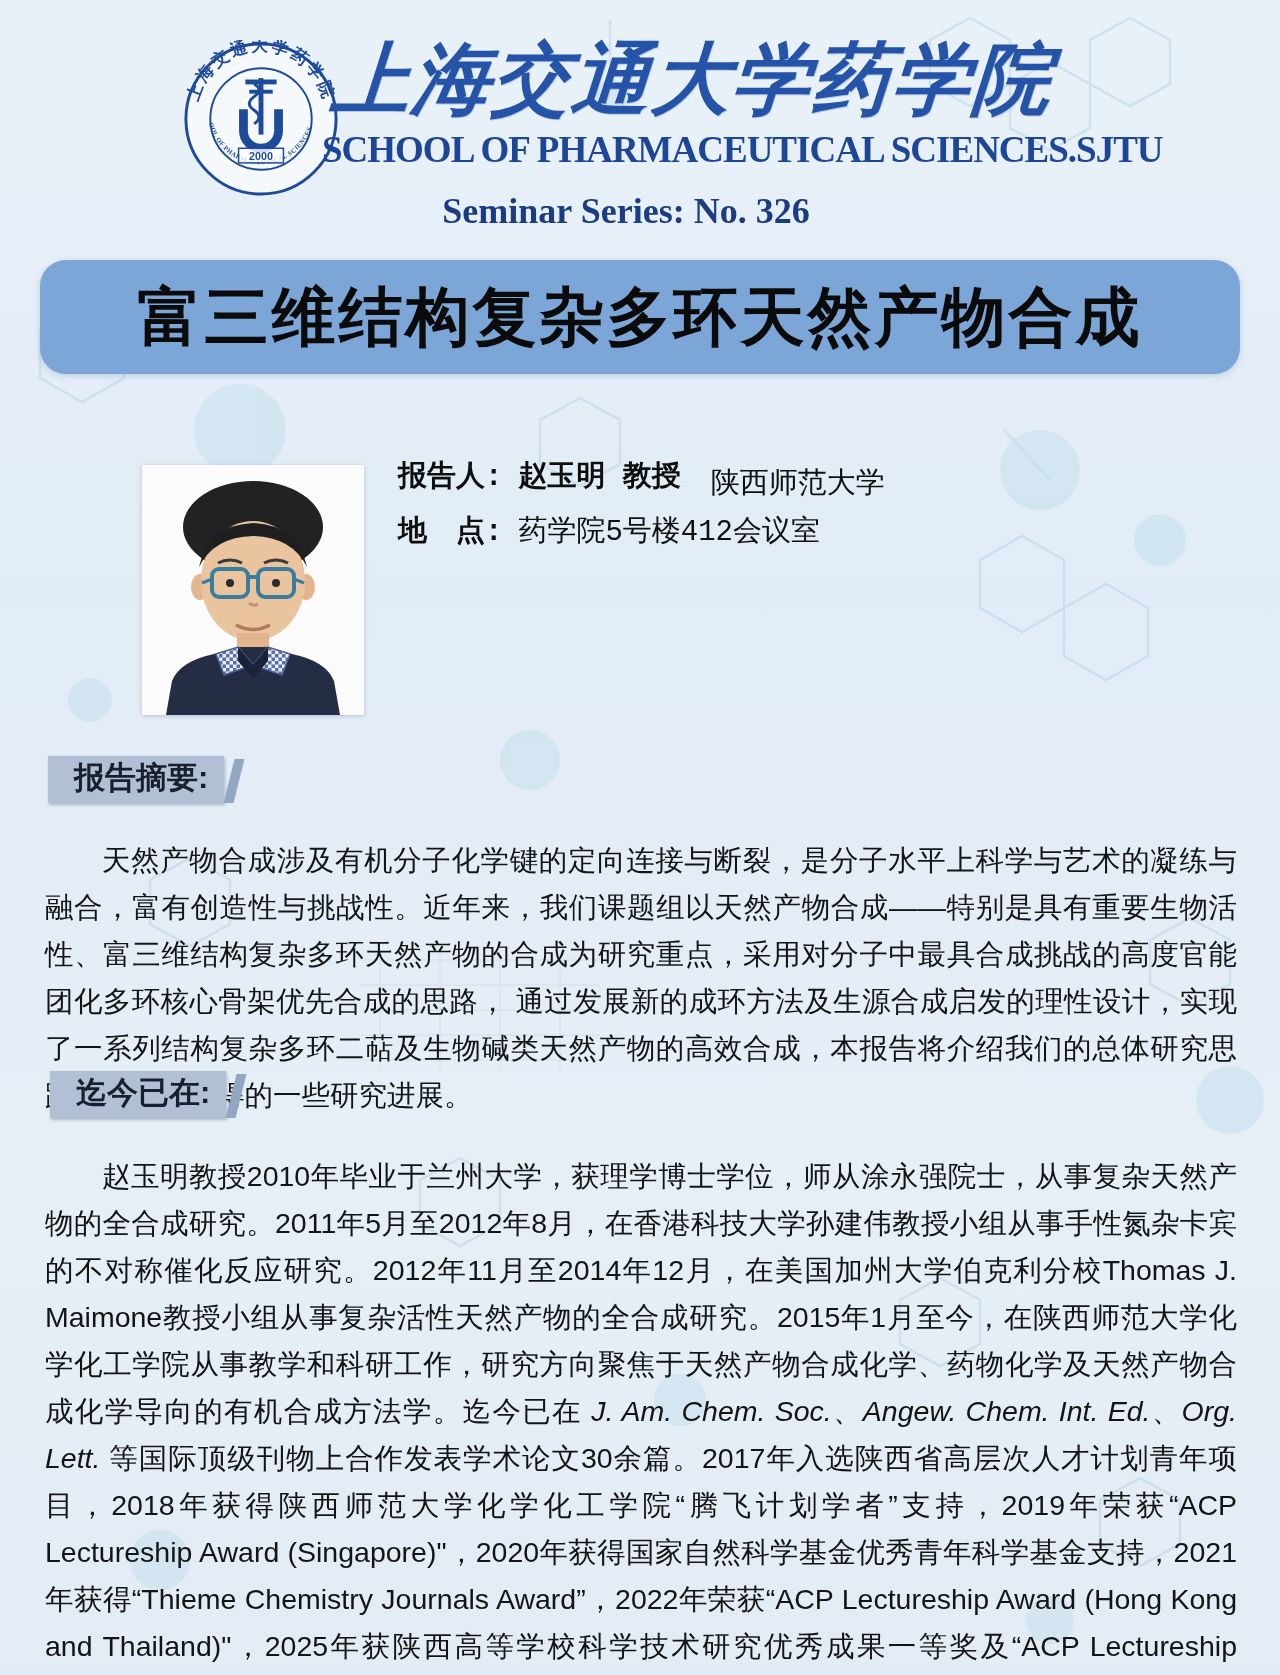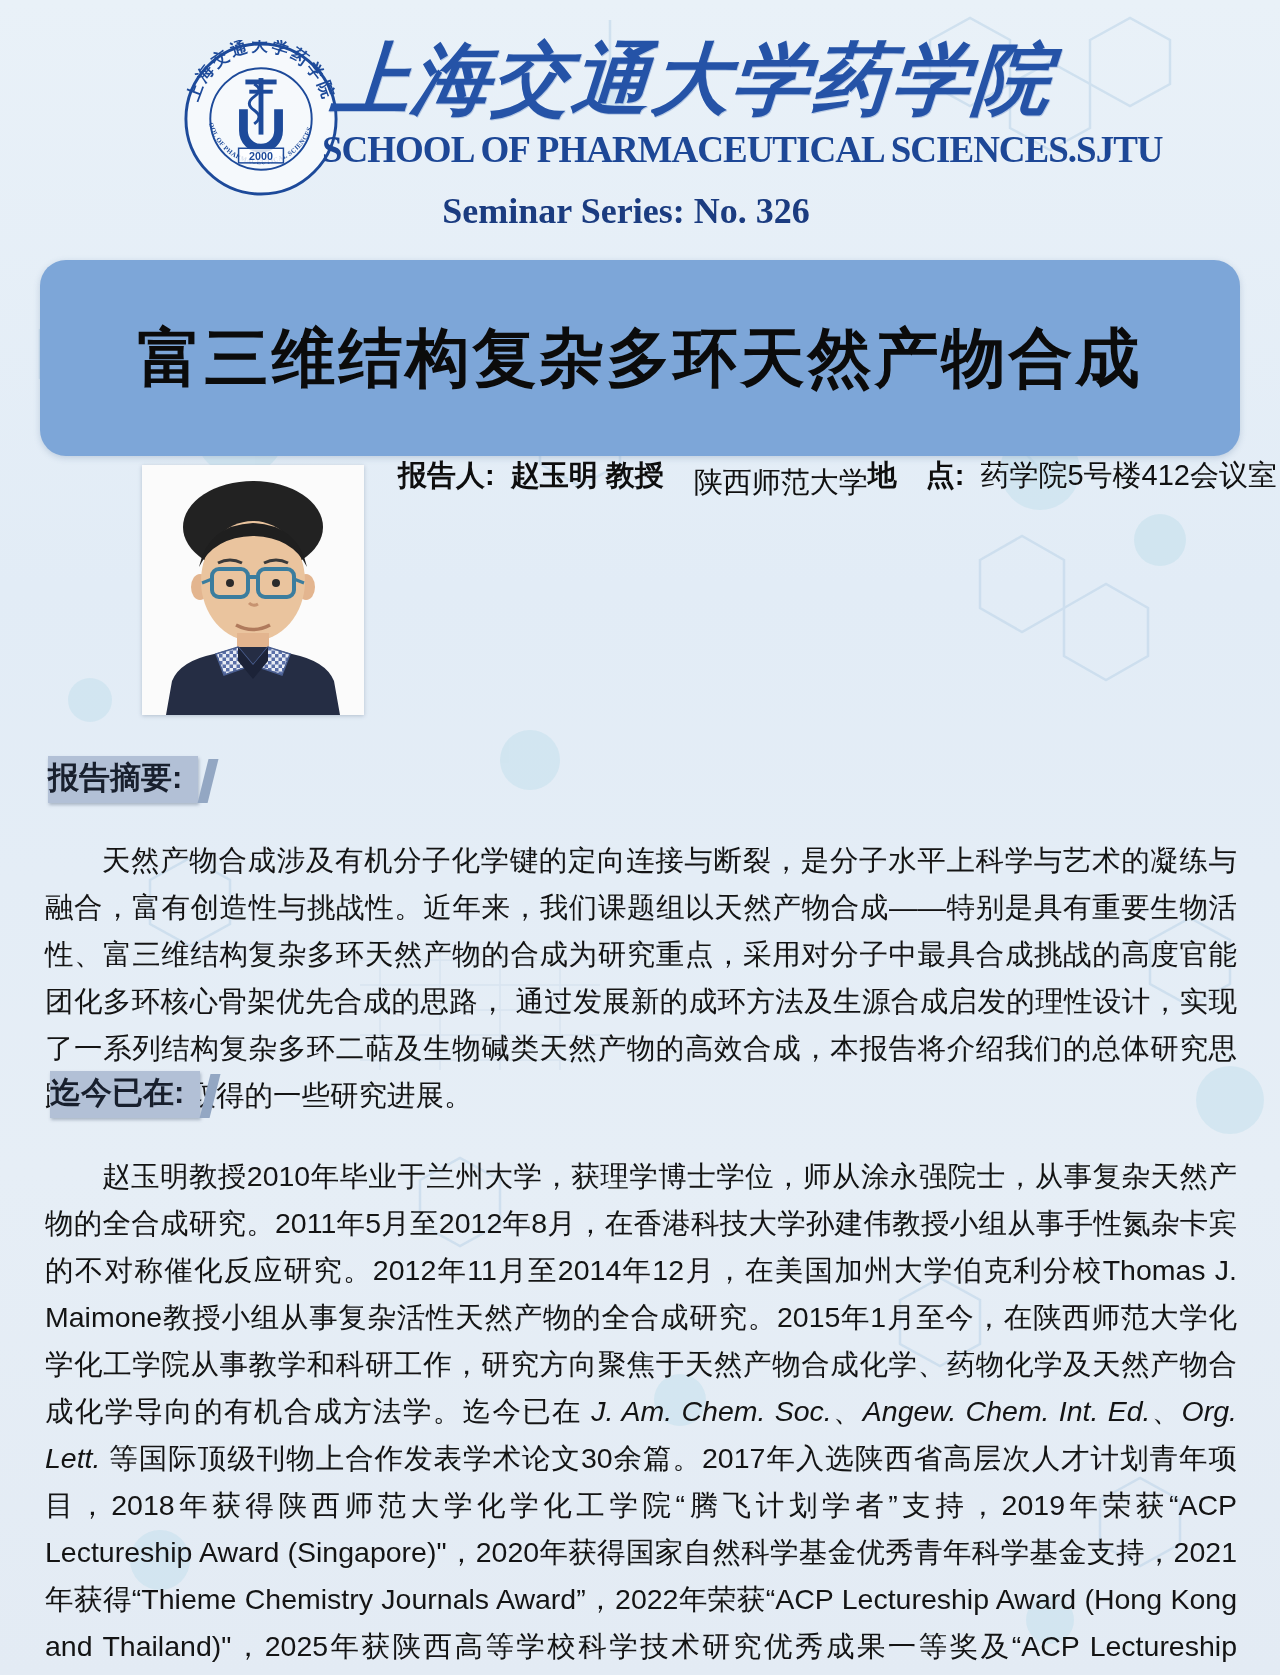--- a/index.html
+++ b/index.html
@@ -24,37 +24,37 @@
     font-family:"Liberation Serif","DejaVu Serif",serif;font-weight:bold;
     font-size:37px;letter-spacing:-1px;color:#1d4796;white-space:nowrap;
   }
   .series{
     left:126px;top:190px;width:1000px;text-align:center;
     font-family:"Liberation Serif","DejaVu Serif",serif;font-weight:bold;
     font-size:36px;color:#1b3c80;
   }
   
   .banner{
-    left:40px;top:260px;width:1200px;height:196px;border-radius:26px;
+    left:40px;top:260px;width:1200px;height:114px;border-radius:26px;
     display:flex;align-items:center;justify-content:center;
     font-size:64px;font-weight:900;letter-spacing:3px;color:#0b0b0b;
     box-shadow:0 2px 6px rgba(80,110,150,.25);
   }
   
   .photo{left:142px;top:465px;width:222px;height:250px;box-shadow:0 1px 4px rgba(70,90,120,.3);}
-  .info{left:398px;top:448px;width:740px;display:flex;flex-direction:row;}
+  .info{left:398px;top:448px;width:740px;display:flex;flex-direction:column;font-family:Liberation Mono, monospace;}
   .info-row{height:55.5px;display:flex;align-items:center;font-size:29px;white-space:nowrap;}
   .info-row .lbl{font-weight:bold;color:#0e0e0e;margin-right:16px;}
   .info-row .vb{font-weight:bold;color:#0e0e0e;}
   .info-row .vr{font-weight:normal;color:#101010;}
   .info-row .org{margin-left:30px;margin-top:15px;}
   
   .sec-head{
     position:absolute;background:#b2c0d6;color:#181f2d;font-weight:bold;
-    font-size:31px;padding:5px 16px 8px 0;line-height:1.1;
+    font-size:31px;padding:5px 16px 8px 26px;line-height:1.1;
     box-shadow:1px 2px 3px rgba(60,80,110,.35);
   }
   .sec-head::after{
     content:"";position:absolute;top:3px;right:-15px;width:10px;height:94%;
     background:#93a7c3;transform:skewX(-14deg);
   }
   .head-abstract{left:48px;top:756px;}
   .head-bio{left:50px;top:1071px;}
   
   .para{

